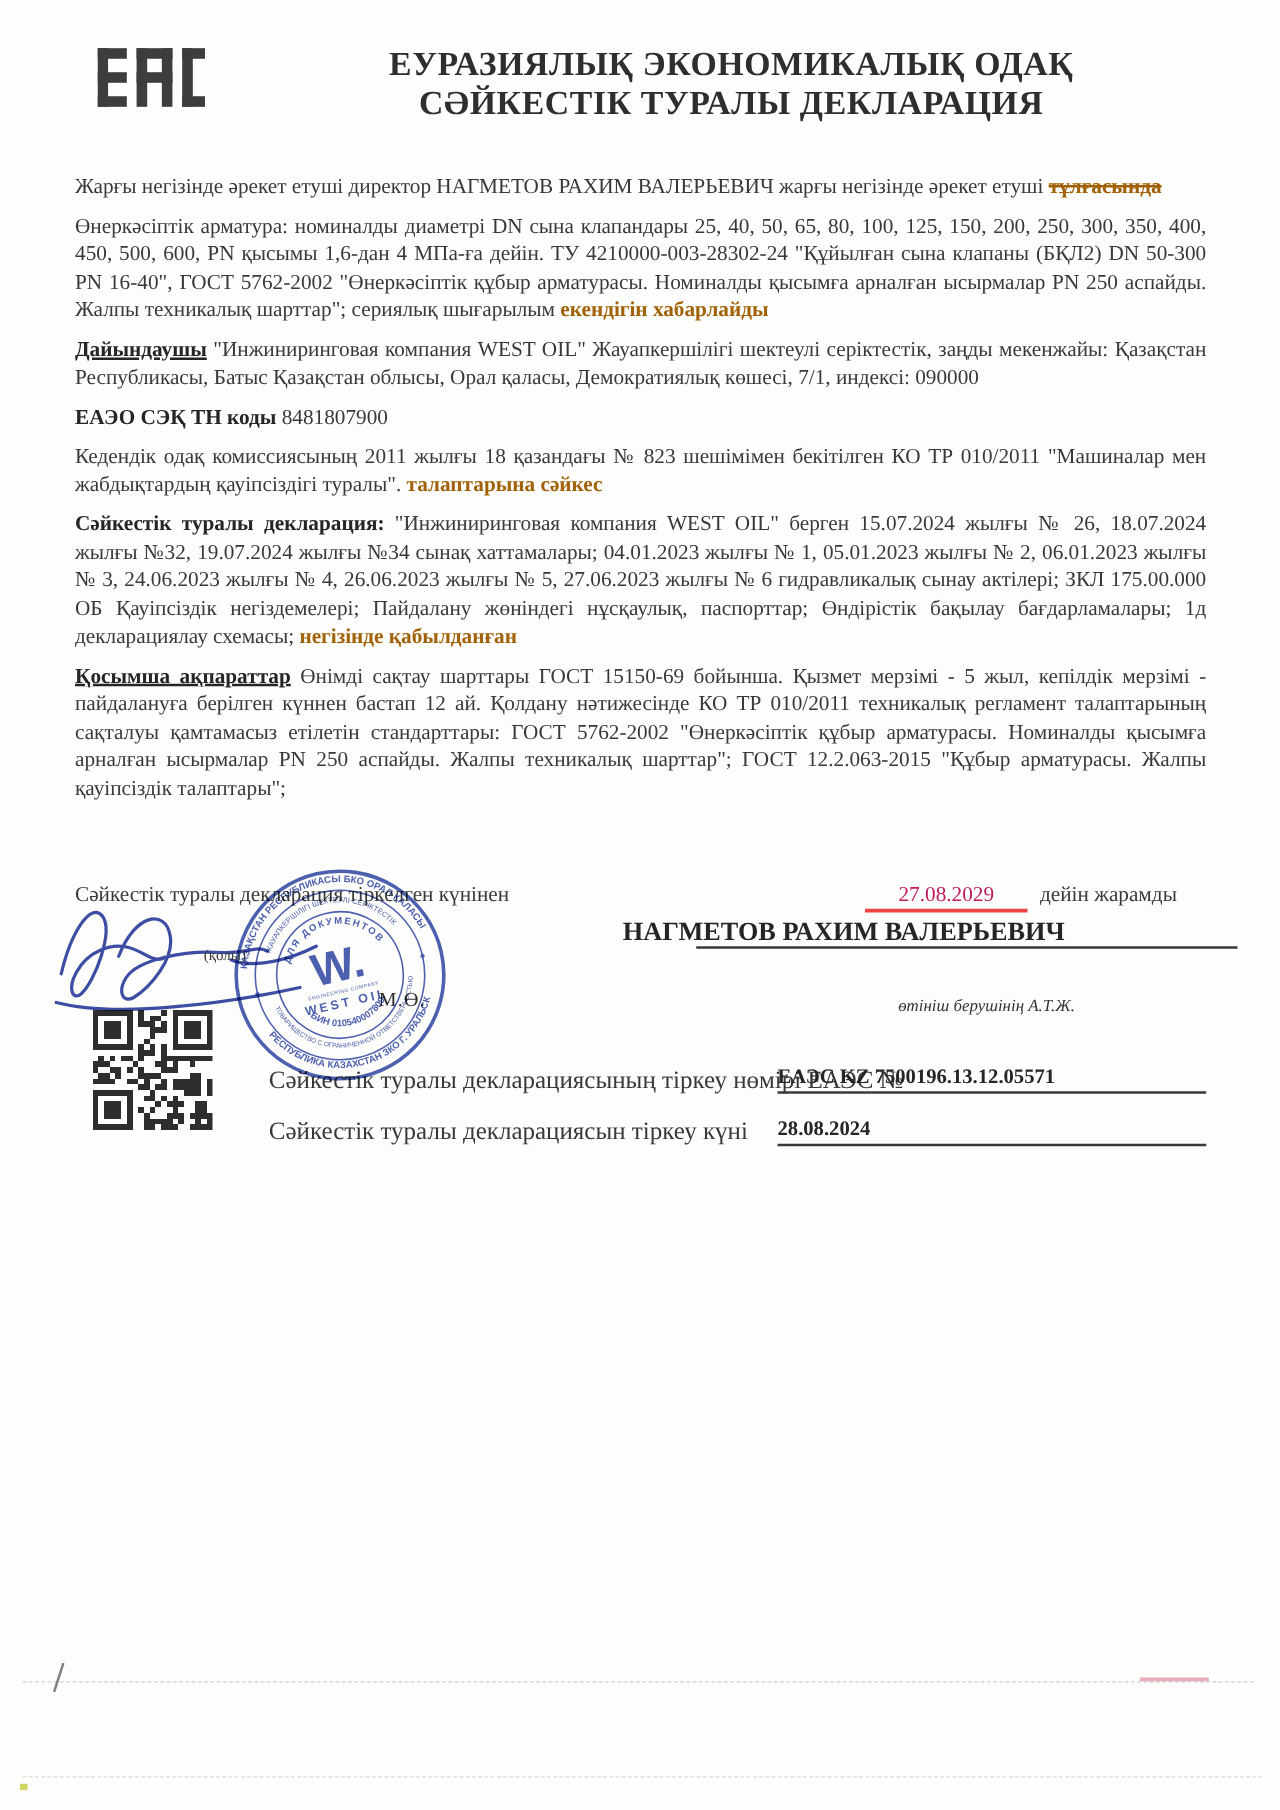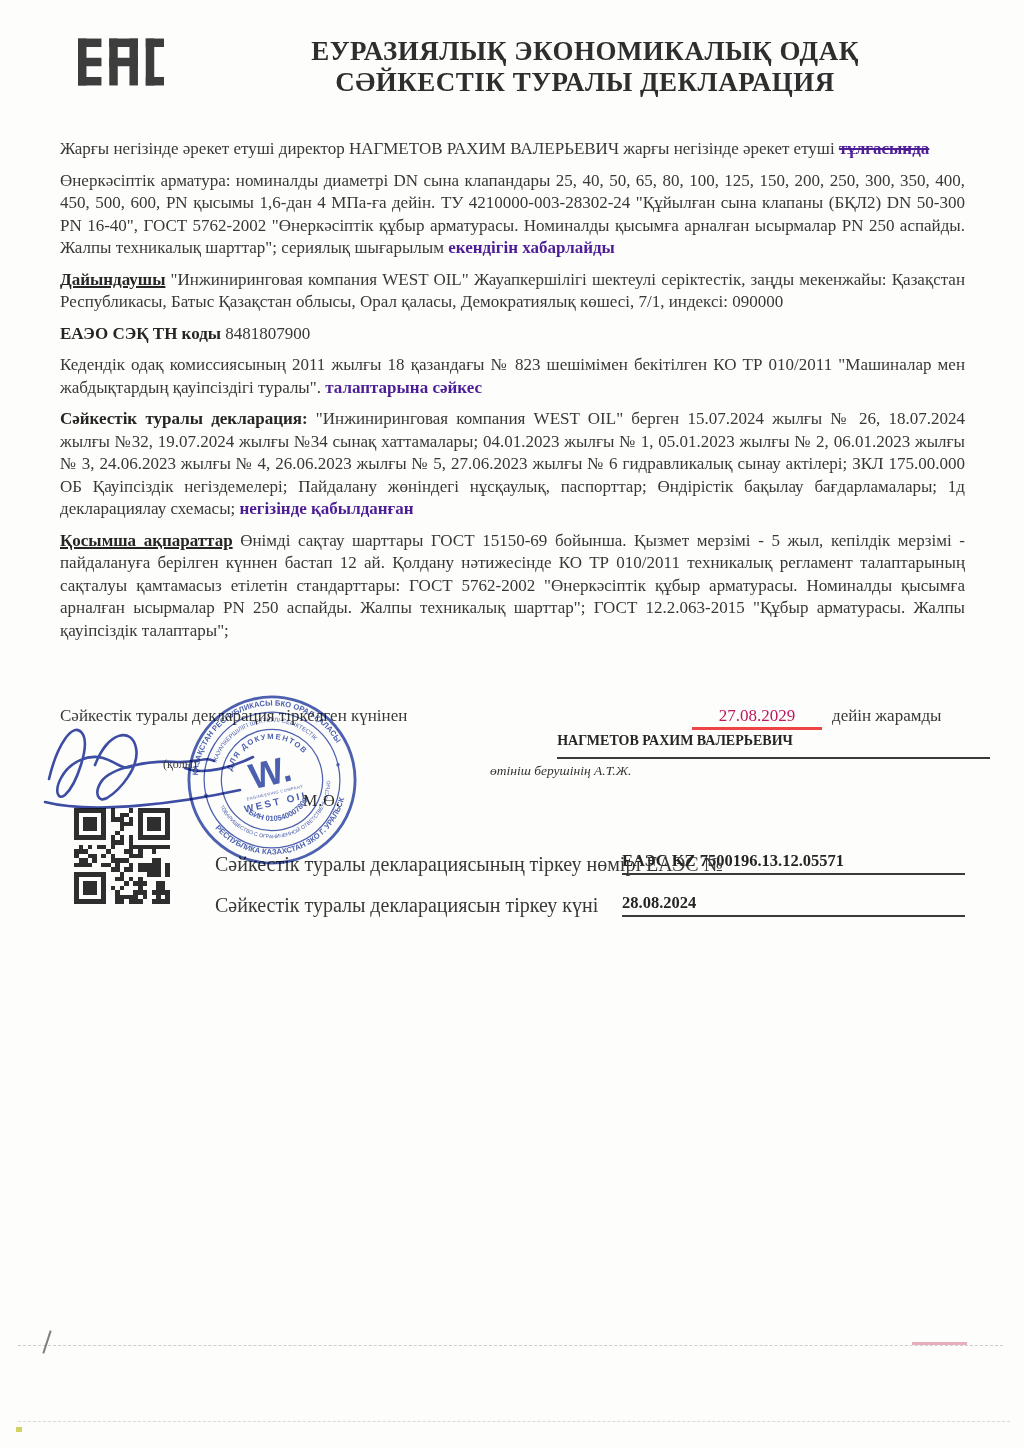--- a/index.html
+++ b/index.html
@@ -13,34 +13,34 @@
   
   .title{position:absolute;left:225px;top:36px;width:720px;text-align:center;
          font-weight:bold;font-size:27px;line-height:31px;letter-spacing:.5px;color:#2e2e2e;}
 
   
   .content{position:absolute;left:60px;top:138px;width:905px;}
   .content p{margin:0 0 9px 0;font-size:17px;line-height:22.5px;text-align:justify;}
   .lbl{font-weight:bold;color:#252525;}
   .strike{text-decoration:line-through;text-decoration-thickness:2px;}
   .ul{text-decoration:underline;text-decoration-thickness:1.5px;}
-  .bld{font-weight:bold;color:#4c1d95;}
+  .bld{font-weight:bold;color:#a16207;}
 
   
   .validity{position:absolute;left:60px;top:706px;width:905px;height:32px;font-size:17px;}
   .validity .pfx{position:absolute;left:0;top:0;}
   .validity .vdate{position:absolute;left:632px;top:0;width:130px;text-align:center;font-weight:normal;
                    border-bottom:3px solid #ef4444;padding-bottom:1px;color:#be185d;}
   .validity .sfx{position:absolute;left:772px;top:0;}
 
   
   .name-block{position:absolute;left:490px;top:733px;width:370px;text-align:center;
-              font-weight:bold;font-size:14px;color:#252525;}
+              font-weight:bold;font-size:21px;color:#252525;}
   .name-rule{position:absolute;left:557px;top:757px;width:433px;border-top:2.5px solid #3a3a3a;}
-  .name-caption{position:absolute;left:490px;top:763px;width:370px;text-align:left;
+  .name-caption{position:absolute;left:490px;top:797px;width:370px;text-align:right;
                 font-style:italic;font-size:13.5px;color:#333;}
 
   .seal-hint{position:absolute;left:303px;top:745px;font-size:16px;letter-spacing:1px;color:#2f2f2f;margin-top:47px;}
   .sign-hint{position:absolute;left:163px;top:757px;font-size:12px;color:#3a3a3a;z-index:4;}
 
   
   .signature{position:absolute;left:35px;top:705px;width:235px;height:115px;z-index:3;
              mix-blend-mode:multiply;opacity:.92;}
   .stamp{position:absolute;left:167px;top:675px;width:210px;height:210px;z-index:3;
          mix-blend-mode:multiply;opacity:.85;}

